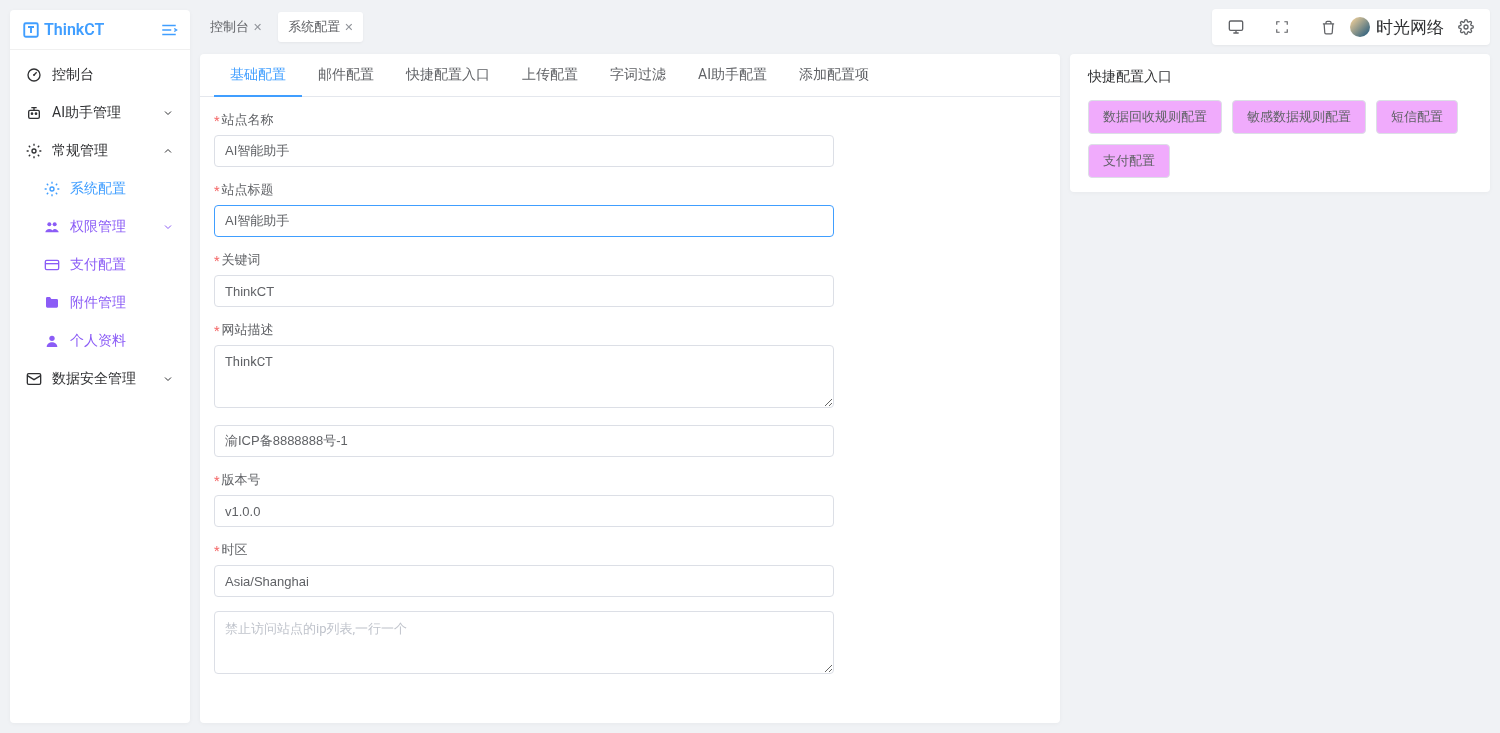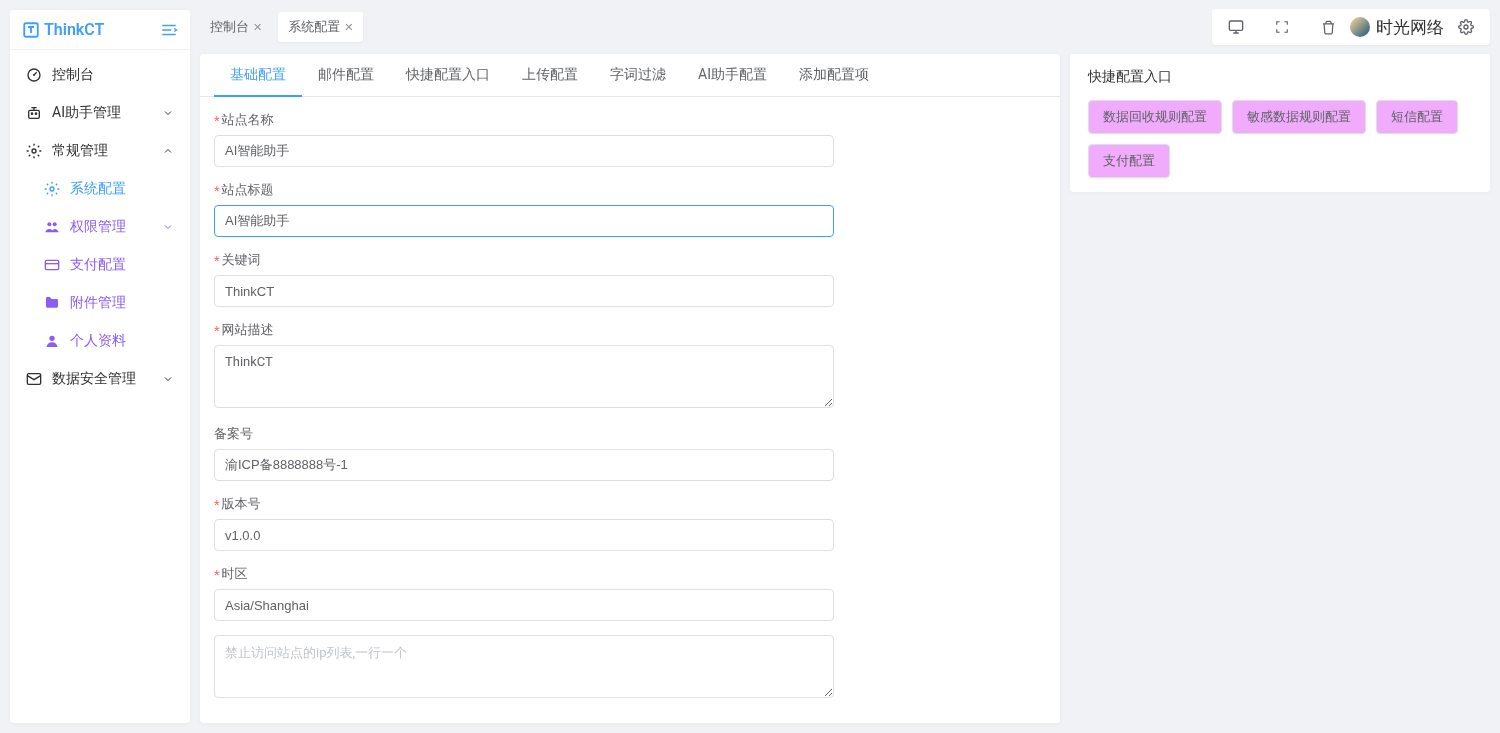--- a/index.html
+++ b/index.html
@@ -262,23 +262,21 @@
                 <span> 站点标题</span>
               </div><input class="input focused" value="AI智能助手" style=""></div>
             <div class="field"><div class="field-label">
                 <span class="req">*</span>
                 <span> 关键词</span>
               </div><input class="input" value="ThinkCT" style=""></div>
             <div class="field"><div class="field-label">
                 <span class="req">*</span>
                 <span> 网站描述</span>
               </div><textarea class="textarea" rows="3" style="">ThinkCT</textarea></div>
-            <div class="field"><div class="field-label">
-                <span> 备案号</span>
-              </div><input class="input" value="渝ICP备8888888号-1" style=""></div>
+            <div class="field"><input class="input" value="渝ICP备8888888号-1" style=""></div>
             <div class="field"><div class="field-label">
                 <span class="req">*</span>
                 <span> 版本号</span>
               </div><input class="input" value="v1.0.0" style=""></div>
             <div class="field"><div class="field-label">
                 <span class="req">*</span>
                 <span> 时区</span>
               </div><input class="input" value="Asia/Shanghai" style=""></div>
             <div class="field"><textarea class="textarea" rows="3" placeholder="禁止访问站点的ip列表,一行一个" style=""></textarea></div>
           </div>

